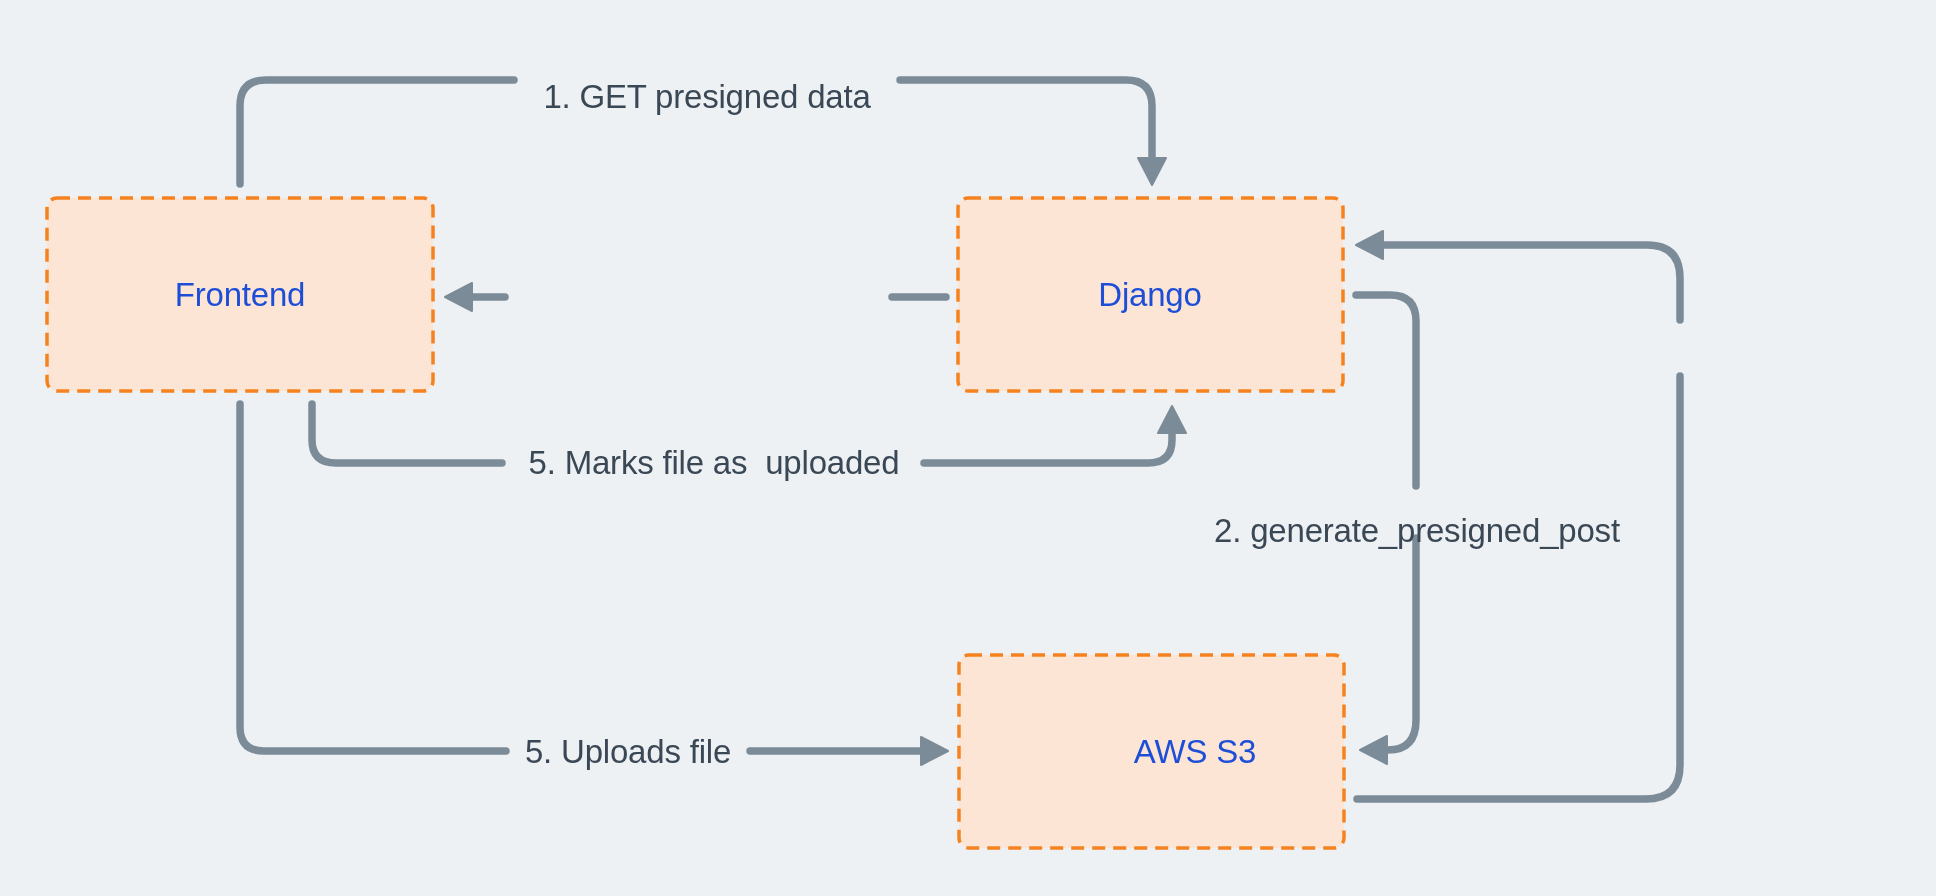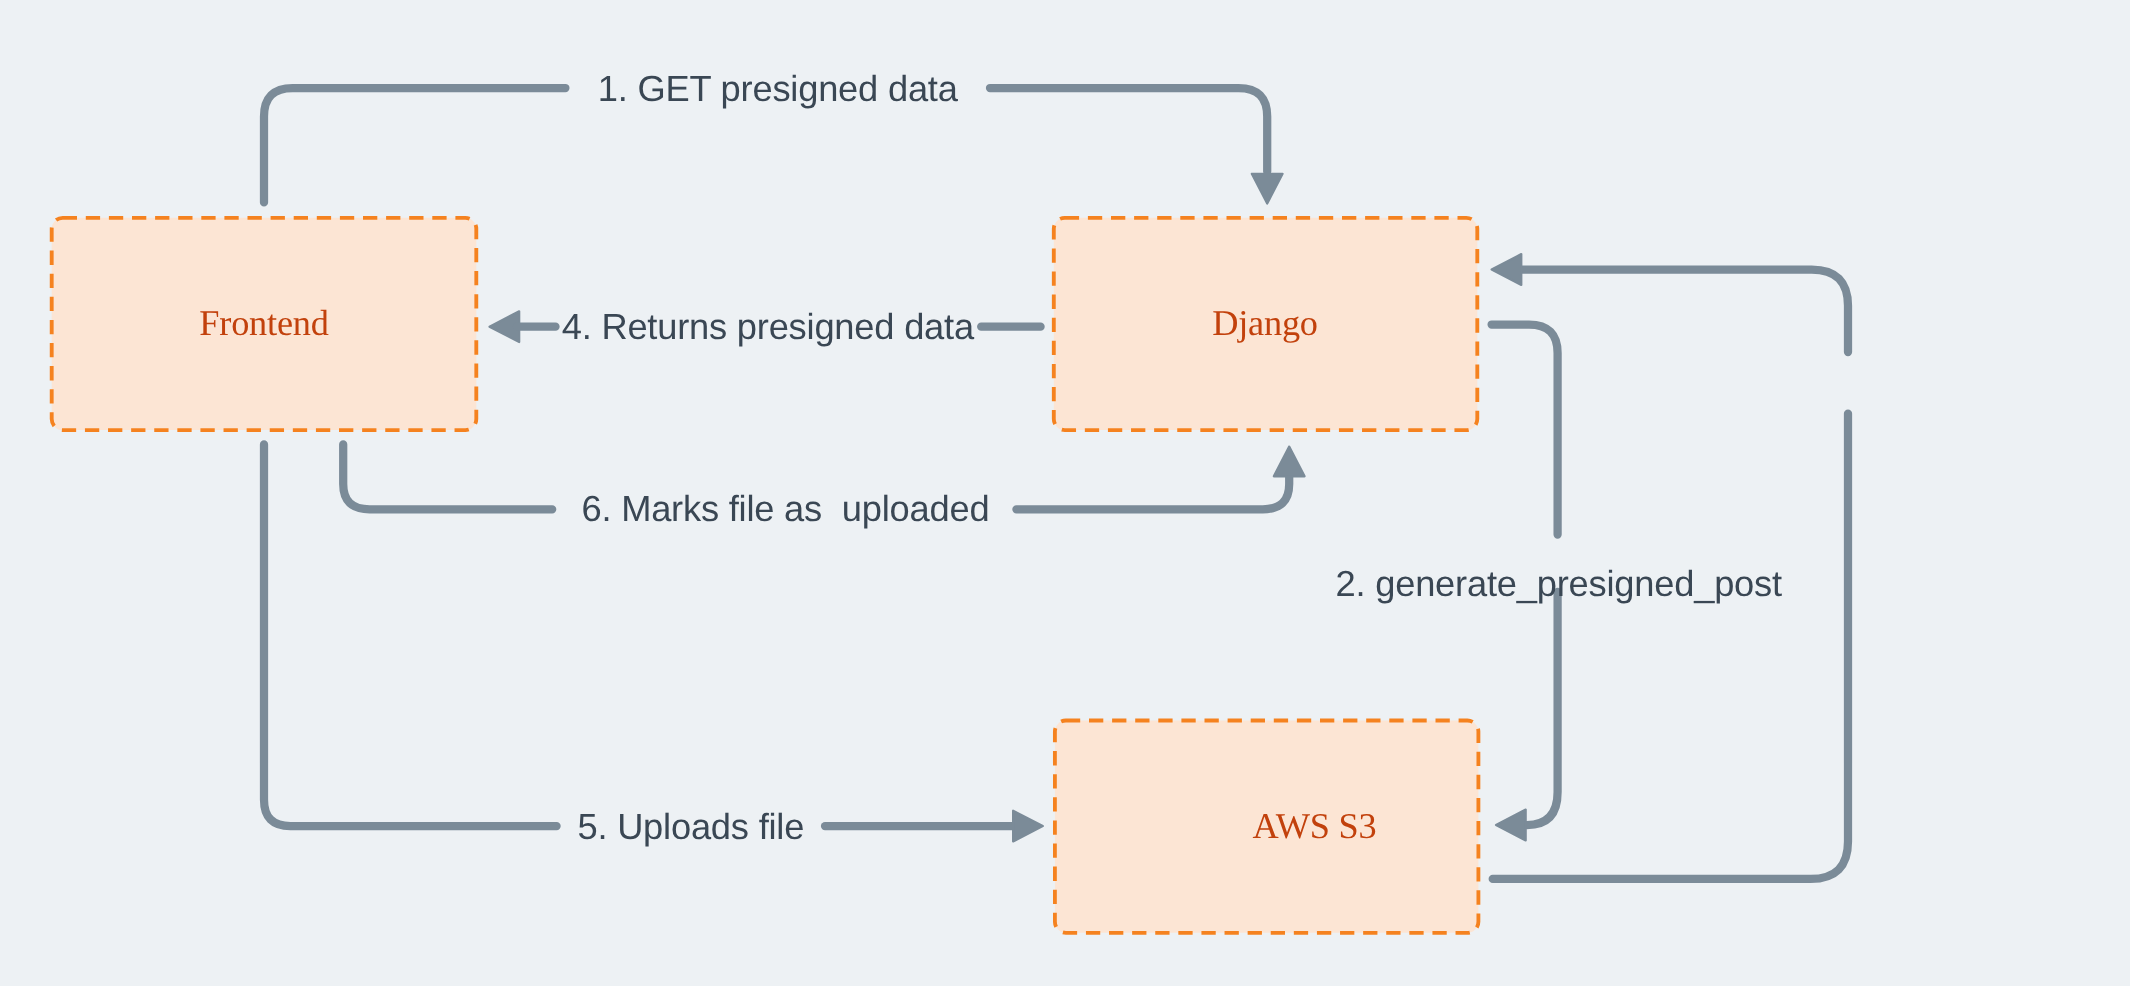--- a/index.html
+++ b/index.html
@@ -35,26 +35,25 @@
   }
   .node-rect {
     fill: #fce5d4;
     stroke: #f5821f;
     stroke-width: 3.5;
     stroke-dasharray: 13 8;
   }
   .node-title {
     position: absolute;
     transform: translate(-50%, -50%);
-    color: #c2410c;
+    color: #1d4ed8;
     font-size: 33px;
     font-weight: 500;
     letter-spacing: -0.2px;
     white-space: pre;
-    font-family: Liberation Serif, serif;
   }
   .edge-label {
     position: absolute;
     transform: translate(-50%, -50%);
     color: #3a4754;
     font-size: 33px;
     font-weight: 500;
     letter-spacing: -0.2px;
     white-space: pre;
   }
@@ -92,19 +91,18 @@
 
     <rect class="node-rect" x="47" y="198" width="386" height="193" rx="10"></rect>
     <rect class="node-rect" x="958" y="198" width="385" height="193" rx="10"></rect>
     <rect class="node-rect" x="959" y="655" width="385" height="193" rx="10"></rect>
   </svg>
 
   <div class="node-title" style="left:240px; top:295px;">Frontend</div>
   <div class="node-title" style="left:1150px; top:295px;text-align:right;">Django</div>
   <div class="node-title" style="left:1151px; top:752px;margin-left:44px;">AWS S3</div>
 
-  <div class="edge-label" style="left:707px; top:81px;">1. GET presigned data</div>
+  <div class="edge-label" style="left:707px; top:97px;">1. GET presigned data</div>
   <div class="edge-label" style="left:1417px; top:513px;margin-top:18px;">2. generate_presigned_post</div>
-  <div class="edge-label" style="left:698px; top:297px;">4. Returns presigned data</div>
   <div class="edge-label" style="left:628px; top:752px;">5. Uploads file</div>
-  <div class="edge-label" style="left:714px; top:463px;">6. Marks file as  uploaded</div>
+  <div class="edge-label" style="left:714px; top:463px;">5. Marks file as  uploaded</div>
 
 </div>
 
 </body></html>

